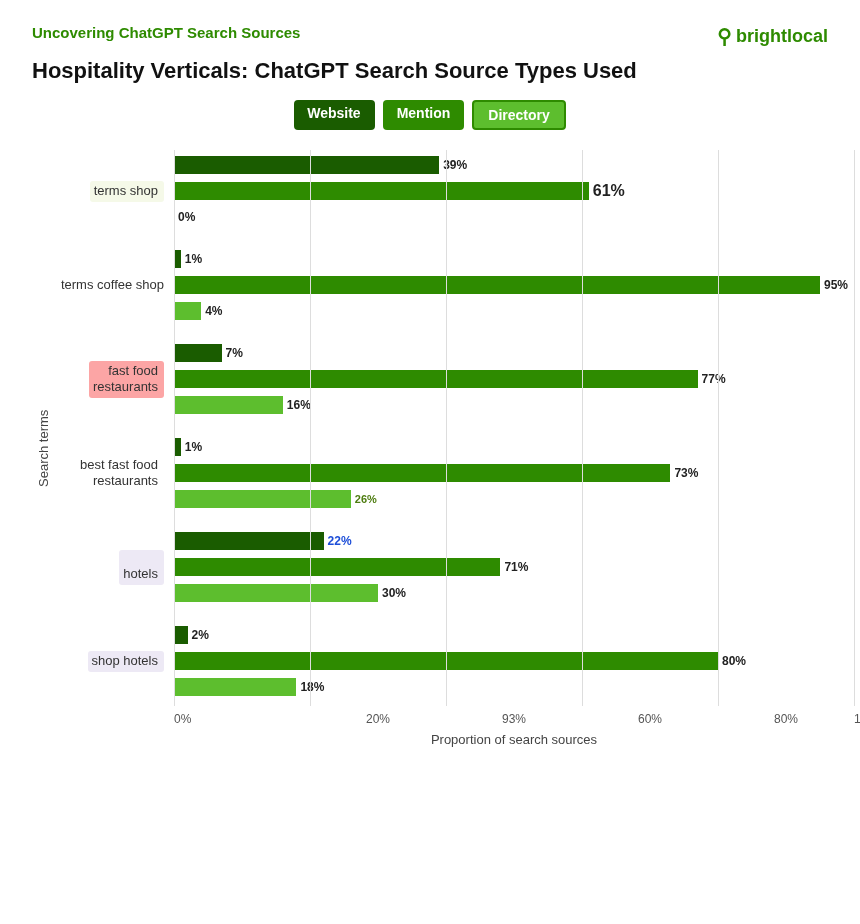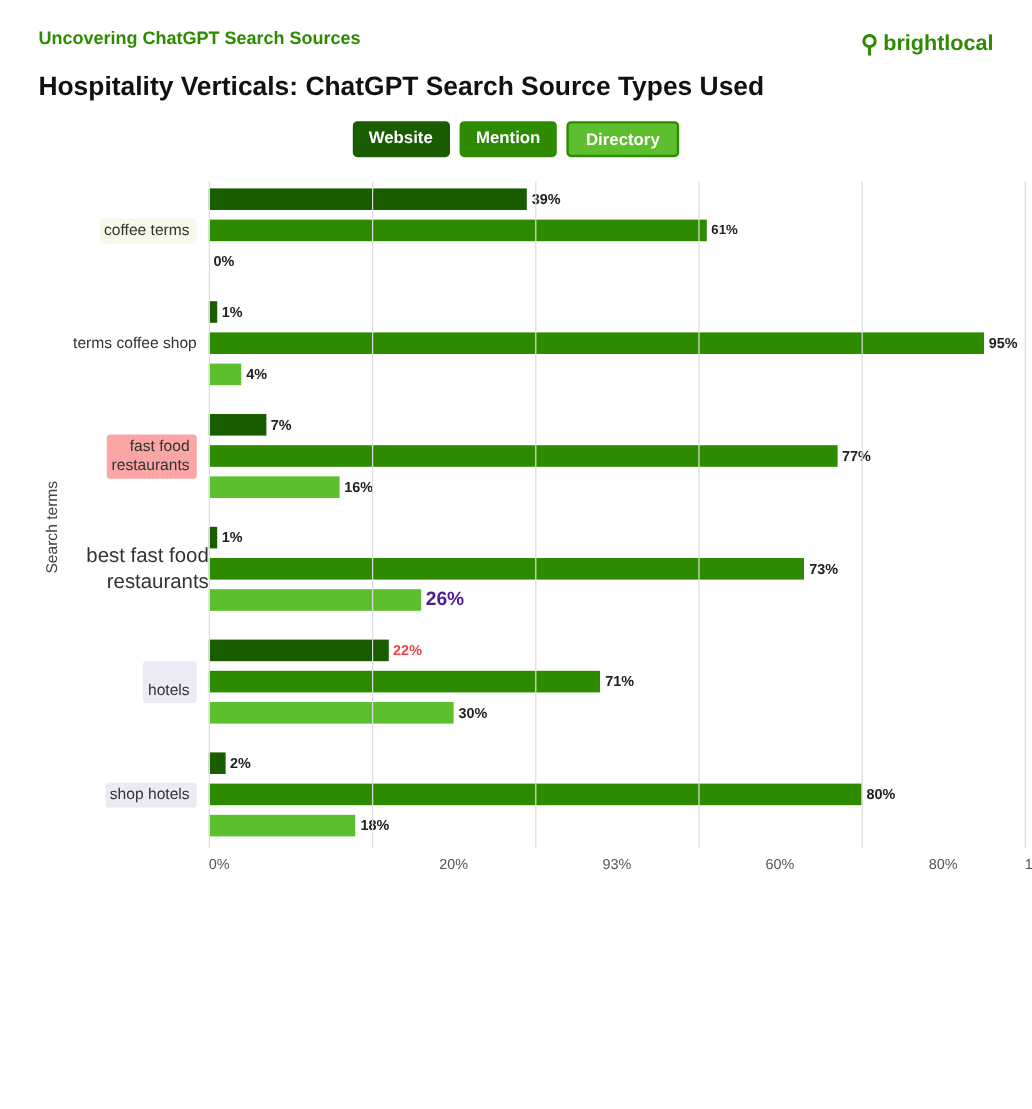--- a/index.html
+++ b/index.html
@@ -120,30 +120,30 @@
           <div style="position: absolute; top: 0px; bottom: 0px; left: 0px; width: 1px; background: rgb(221, 221, 221);"></div>
           <div style="position: absolute; top: 0px; bottom: 0px; left: 136px; width: 1px; background: rgb(221, 221, 221);"></div>
           <div style="position: absolute; top: 0px; bottom: 0px; left: 272px; width: 1px; background: rgb(221, 221, 221);"></div>
           <div style="position: absolute; top: 0px; bottom: 0px; left: 408px; width: 1px; background: rgb(221, 221, 221);"></div>
           <div style="position: absolute; top: 0px; bottom: 0px; left: 544px; width: 1px; background: rgb(221, 221, 221);"></div>
           <div style="position: absolute; top: 0px; bottom: 0px; left: 680px; width: 1px; background: rgb(221, 221, 221);"></div>
         </div>
       <div id="categories-rows">
           <div style="display: flex; flex-direction: row; align-items: center; margin-bottom: 4px;">
             <div style="width: 120px; text-align: right; padding-right: 10px; font-size: 13px; color: rgb(51, 51, 51); line-height: 1.3; display: flex; align-items: center; justify-content: flex-end;">
-              <span style="background: rgb(245, 249, 232); border-radius: 3px; padding: 2px 6px 2px 4px;">coffee terms</span>
+              <span style="background: rgb(245, 249, 232); border-radius: 3px; padding: 2px 6px 2px 4px;">terms shop</span>
             </div>
             <div style="display: flex; flex-direction: column; justify-content: center; flex: 1 1 0%; padding: 2px 0px;">
               <div style="display: flex; align-items: center; height: 22px; margin: 2px 0px;">
                 <div style="height: 18px; background: rgb(26, 92, 0); width: 265.2px; min-width: 2px;"></div>
                 <span style="font-size: 12px; font-weight: 700; color: rgb(34, 34, 34); margin-left: 4px; white-space: nowrap;">39%</span>
               </div>
               <div style="display: flex; align-items: center; height: 22px; margin: 2px 0px;">
                 <div style="height: 18px; background: rgb(46, 139, 0); width: 414.8px; min-width: 2px;"></div>
-                <span style="font-size: 11px; font-weight: 700; color: rgb(34, 34, 34); margin-left: 4px; white-space: nowrap;">61%</span>
+                <span style="font-size: 16px; font-weight: 700; color: rgb(34, 34, 34); margin-left: 4px; white-space: nowrap;">61%</span>
               </div>
               <div style="display: flex; align-items: center; height: 22px; margin: 2px 0px;">
                 <div style="height: 18px; background: rgb(93, 190, 46); width: 0px; min-width: 0px;"></div>
                 <span style="font-size: 12px; font-weight: 700; color: rgb(34, 34, 34); margin-left: 4px; white-space: nowrap;">0%</span>
               </div>
             </div>
           </div>
           <div style="height: 8px;"></div>
           <div style="display: flex; flex-direction: row; align-items: center; margin-bottom: 4px;">
             <div style="width: 120px; text-align: right; padding-right: 10px; font-size: 13px; color: rgb(51, 51, 51); line-height: 1.3; display: flex; align-items: center; justify-content: flex-end;">
@@ -179,47 +179,47 @@
                 <span style="font-size: 12px; font-weight: 700; color: rgb(34, 34, 34); margin-left: 4px; white-space: nowrap;">77%</span>
               </div>
               <div style="display: flex; align-items: center; height: 22px; margin: 2px 0px;">
                 <div style="height: 18px; background: rgb(93, 190, 46); width: 108.8px; min-width: 2px;"></div>
                 <span style="font-size: 12px; font-weight: 700; color: rgb(34, 34, 34); margin-left: 4px; white-space: nowrap;">16%</span>
               </div>
             </div>
           </div>
           <div style="height: 8px;"></div>
           <div style="display: flex; flex-direction: row; align-items: center; margin-bottom: 4px;">
-            <div style="width: 120px; text-align: right; padding-right: 0; font-size: 17px; color: rgb(51, 51, 51); line-height: 1.3; display: flex; align-items: center; justify-content: flex-end;">
+            <div style="width: 120px; text-align: right; padding-right: 16px; font-size: 13px; color: rgb(51, 51, 51); line-height: 1.3; display: flex; align-items: center; justify-content: flex-end;">
               <span style="">best fast food<br>restaurants</span>
             </div>
             <div style="display: flex; flex-direction: column; justify-content: center; flex: 1 1 0%; padding: 2px 0px;">
               <div style="display: flex; align-items: center; height: 22px; margin: 2px 0px;">
                 <div style="height: 18px; background: rgb(26, 92, 0); width: 6.8px; min-width: 2px;"></div>
                 <span style="font-size: 12px; font-weight: 700; color: rgb(34, 34, 34); margin-left: 4px; white-space: nowrap;">1%</span>
               </div>
               <div style="display: flex; align-items: center; height: 22px; margin: 2px 0px;">
                 <div style="height: 18px; background: rgb(46, 139, 0); width: 496.4px; min-width: 2px;"></div>
                 <span style="font-size: 12px; font-weight: 700; color: rgb(34, 34, 34); margin-left: 4px; white-space: nowrap;">73%</span>
               </div>
               <div style="display: flex; align-items: center; height: 22px; margin: 2px 0px;">
                 <div style="height: 18px; background: rgb(93, 190, 46); width: 176.8px; min-width: 2px;"></div>
-                <span style="font-size: 16px; font-weight: 700; color: #4c1d95; margin-left: 4px; white-space: nowrap;">26%</span>
+                <span style="font-size: 11px; font-weight: 700; color: #4d7c0f; margin-left: 4px; white-space: nowrap;">26%</span>
               </div>
             </div>
           </div>
           <div style="height: 8px;"></div>
           <div style="display: flex; flex-direction: row; align-items: center; margin-bottom: 4px;">
             <div style="width: 120px; text-align: right; padding-right: 10px; font-size: 13px; color: rgb(51, 51, 51); line-height: 1.3; display: flex; align-items: center; justify-content: flex-end;">
               <span style="background: rgb(237, 233, 245); border-radius: 3px; padding: 16px 6px 2px 4px;">hotels</span>
             </div>
             <div style="display: flex; flex-direction: column; justify-content: center; flex: 1 1 0%; padding: 2px 0px;">
               <div style="display: flex; align-items: center; height: 22px; margin: 2px 0px;">
                 <div style="height: 18px; background: rgb(26, 92, 0); width: 149.6px; min-width: 2px;"></div>
-                <span style="font-size: 12px; font-weight: 700; color: #ef4444; margin-left: 4px; white-space: nowrap;">22%</span>
+                <span style="font-size: 12px; font-weight: 700; color: #1d4ed8; margin-left: 4px; white-space: nowrap;">22%</span>
               </div>
               <div style="display: flex; align-items: center; height: 22px; margin: 2px 0px;">
                 <div style="height: 18px; background: rgb(46, 139, 0); width: 326.4px; min-width: 2px;"></div>
                 <span style="font-size: 12px; font-weight: 700; color: rgb(34, 34, 34); margin-left: 4px; white-space: nowrap;">71%</span>
               </div>
               <div style="display: flex; align-items: center; height: 22px; margin: 2px 0px;">
                 <div style="height: 18px; background: rgb(93, 190, 46); width: 204px; min-width: 2px;"></div>
                 <span style="font-size: 12px; font-weight: 700; color: rgb(34, 34, 34); margin-left: 4px; white-space: nowrap;">30%</span>
               </div>
             </div>
@@ -247,14 +247,15 @@
         </div>
     </div>
     <div class="x-axis" id="x-axis">
         <div style="font-size: 12px; color: rgb(85, 85, 85); width: 136px; text-align: left;">0%</div>
         <div style="font-size: 12px; color: rgb(85, 85, 85); width: 136px; text-align: center;">20%</div>
         <div style="font-size: 12px; color: rgb(85, 85, 85); width: 136px; text-align: center;">93%</div>
         <div style="font-size: 12px; color: rgb(85, 85, 85); width: 136px; text-align: center;">60%</div>
         <div style="font-size: 12px; color: rgb(85, 85, 85); width: 136px; text-align: center;">80%</div>
         <div style="font-size: 12px; color: rgb(85, 85, 85); width: 0px; text-align: center;">100%</div>
       </div>
+    <div class="x-axis-label">Proportion of search sources</div>
   </div>
 </div>
 
 </body></html>

